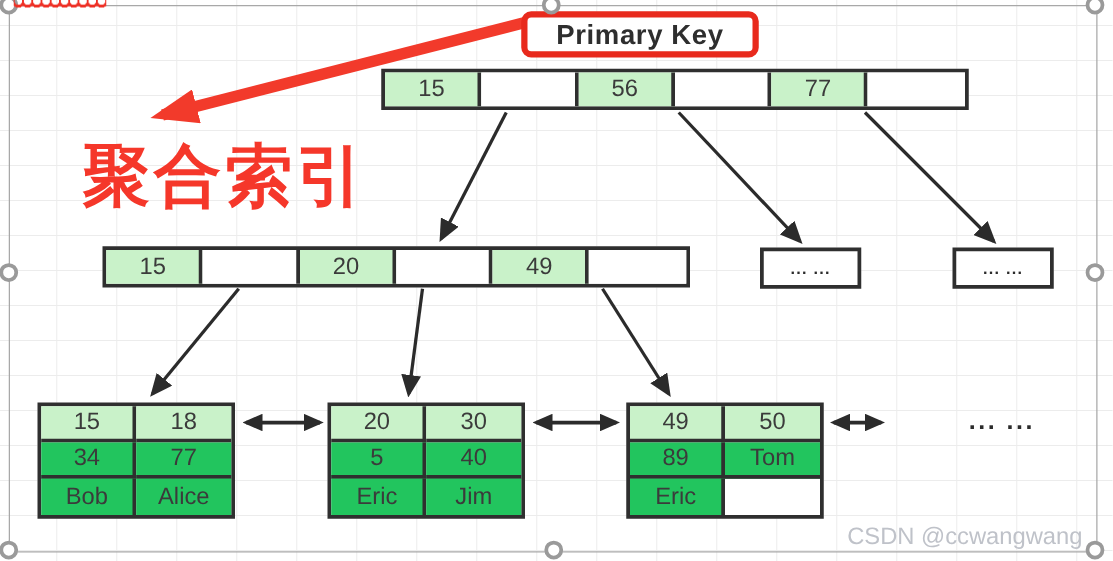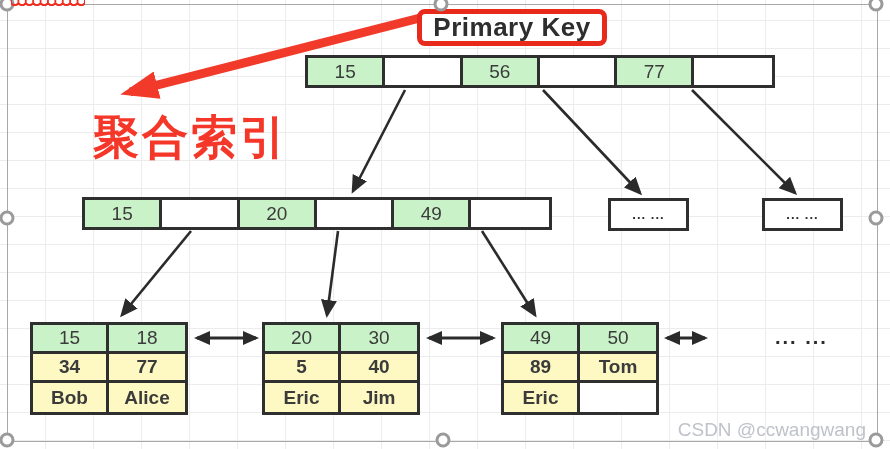--- a/index.html
+++ b/index.html
@@ -21,23 +21,23 @@
     transform:translate(-50%,-50%);z-index:20;}
   .scribble{position:absolute;left:11px;top:-4px;width:74px;height:10px;z-index:21;
     background-image:radial-gradient(circle at 50% 50%,rgba(0,0,0,0) 45%,#ef2f24 50%,#ef2f24 80%,rgba(0,0,0,0) 85%);
     background-size:7.4px 10px;background-repeat:repeat-x;}
   
   svg.arrows{position:absolute;left:0;top:0;z-index:2;}
   
   .pk-box{position:absolute;left:417px;top:9px;width:190px;height:37px;
     box-sizing:border-box;border:5px solid #e82a1d;border-radius:8px;
     background:#fff;display:flex;align-items:center;justify-content:center;z-index:5;}
-  .pk-box span{font-size:26px;font-weight:bold;color:#2e2e2e;letter-spacing:.5px;}
-  .red-note{position:absolute;left:66px;top:112px;font-size:46px;font-weight:bold;
-    color:#f5372a;letter-spacing:3px;z-index:5;line-height:1.1;margin-left:27px;}
+  .pk-box span{font-size:22px;font-weight:bold;color:#2e2e2e;letter-spacing:.5px;}
+  .red-note{position:absolute;left:66px;top:112px;font-size:54px;font-weight:bold;
+    color:#f5372a;letter-spacing:3px;z-index:5;line-height:1.1;}
   
   .node{position:absolute;display:flex;height:33px;box-sizing:border-box;
     border:3px solid #2f2f2f;background:#fff;z-index:4;}
   .node .cell{flex:0 0 77.3px;box-sizing:border-box;border-right:3px solid #2f2f2f;
     display:flex;align-items:center;justify-content:center;
     font-size:19px;color:#3b3b3b;background:#fff;}
   .node .cell:last-child{border-right:none;}
   .node .cell.green{background:#c9f2c9;}
   .ellipsis-box{position:absolute;width:81px;height:33px;box-sizing:border-box;
     border:3px solid #2f2f2f;background:#fff;display:flex;align-items:center;
@@ -46,21 +46,21 @@
   
   .leaf{position:absolute;top:322px;width:158px;height:93px;box-sizing:border-box;
     border:3px solid #2f2f2f;display:grid;grid-template-columns:1fr 1fr;
     grid-template-rows:1fr 1fr 1fr;z-index:4;background:#fff;}
   .leaf .lcell{box-sizing:border-box;border-right:3px solid #2f2f2f;
     border-bottom:3px solid #2f2f2f;display:flex;align-items:center;
     justify-content:center;font-size:19px;color:#3b3b3b;}
   .leaf .lcell:nth-child(2n){border-right:none;}
   .leaf .lcell:nth-child(n+5){border-bottom:none;}
   .leaf .krow{background:#c9f2c9;}
-  .leaf .prow{background:#fef9c3;font-weight:bold;}
+  .leaf .prow{background:#22c55e;}
   .leaf-ellipsis{position:absolute;left:775px;top:326px;font-size:20px;
     font-weight:bold;color:#2b2b2b;letter-spacing:2px;z-index:4;}
   
   .watermark{position:absolute;right:24px;bottom:8px;font-size:19px;
     color:#bfc2c9;z-index:6;}
 </style>
 </head>
 <body>
 
 <div id="canvas">

